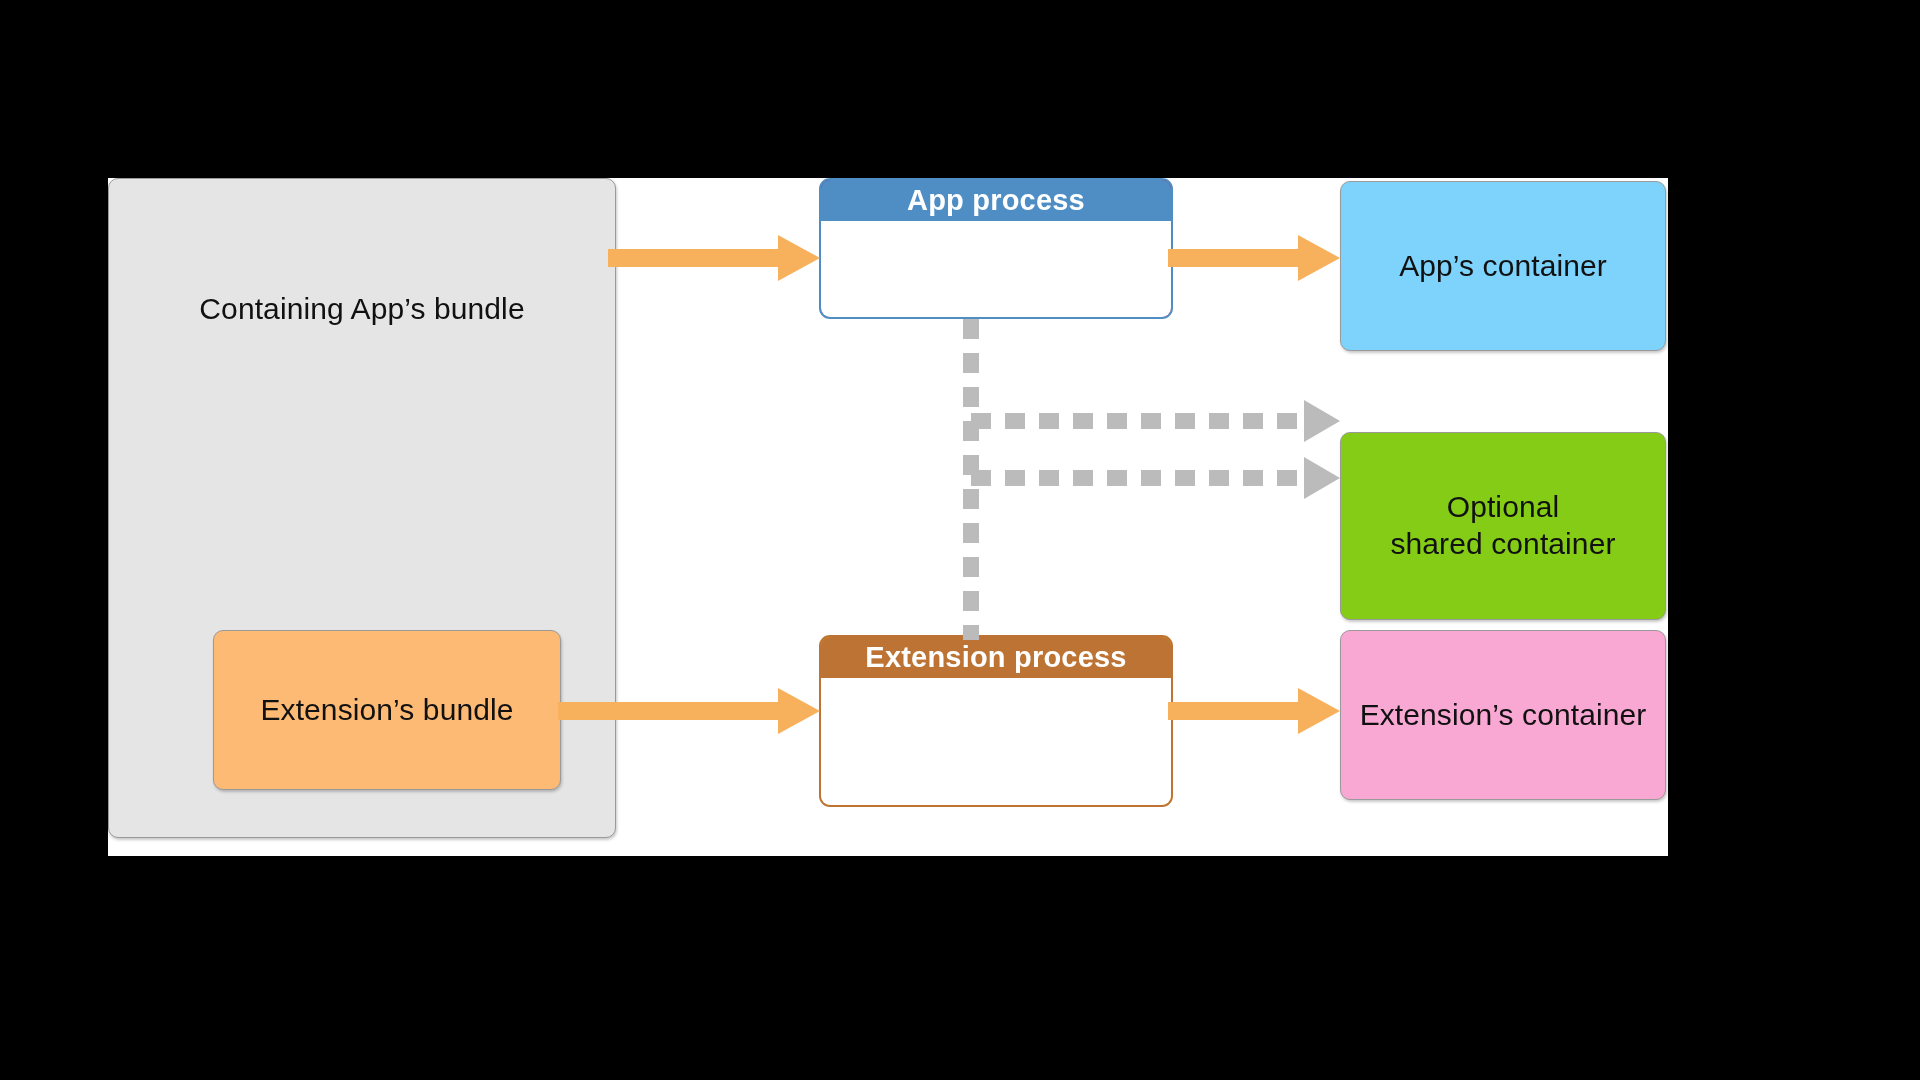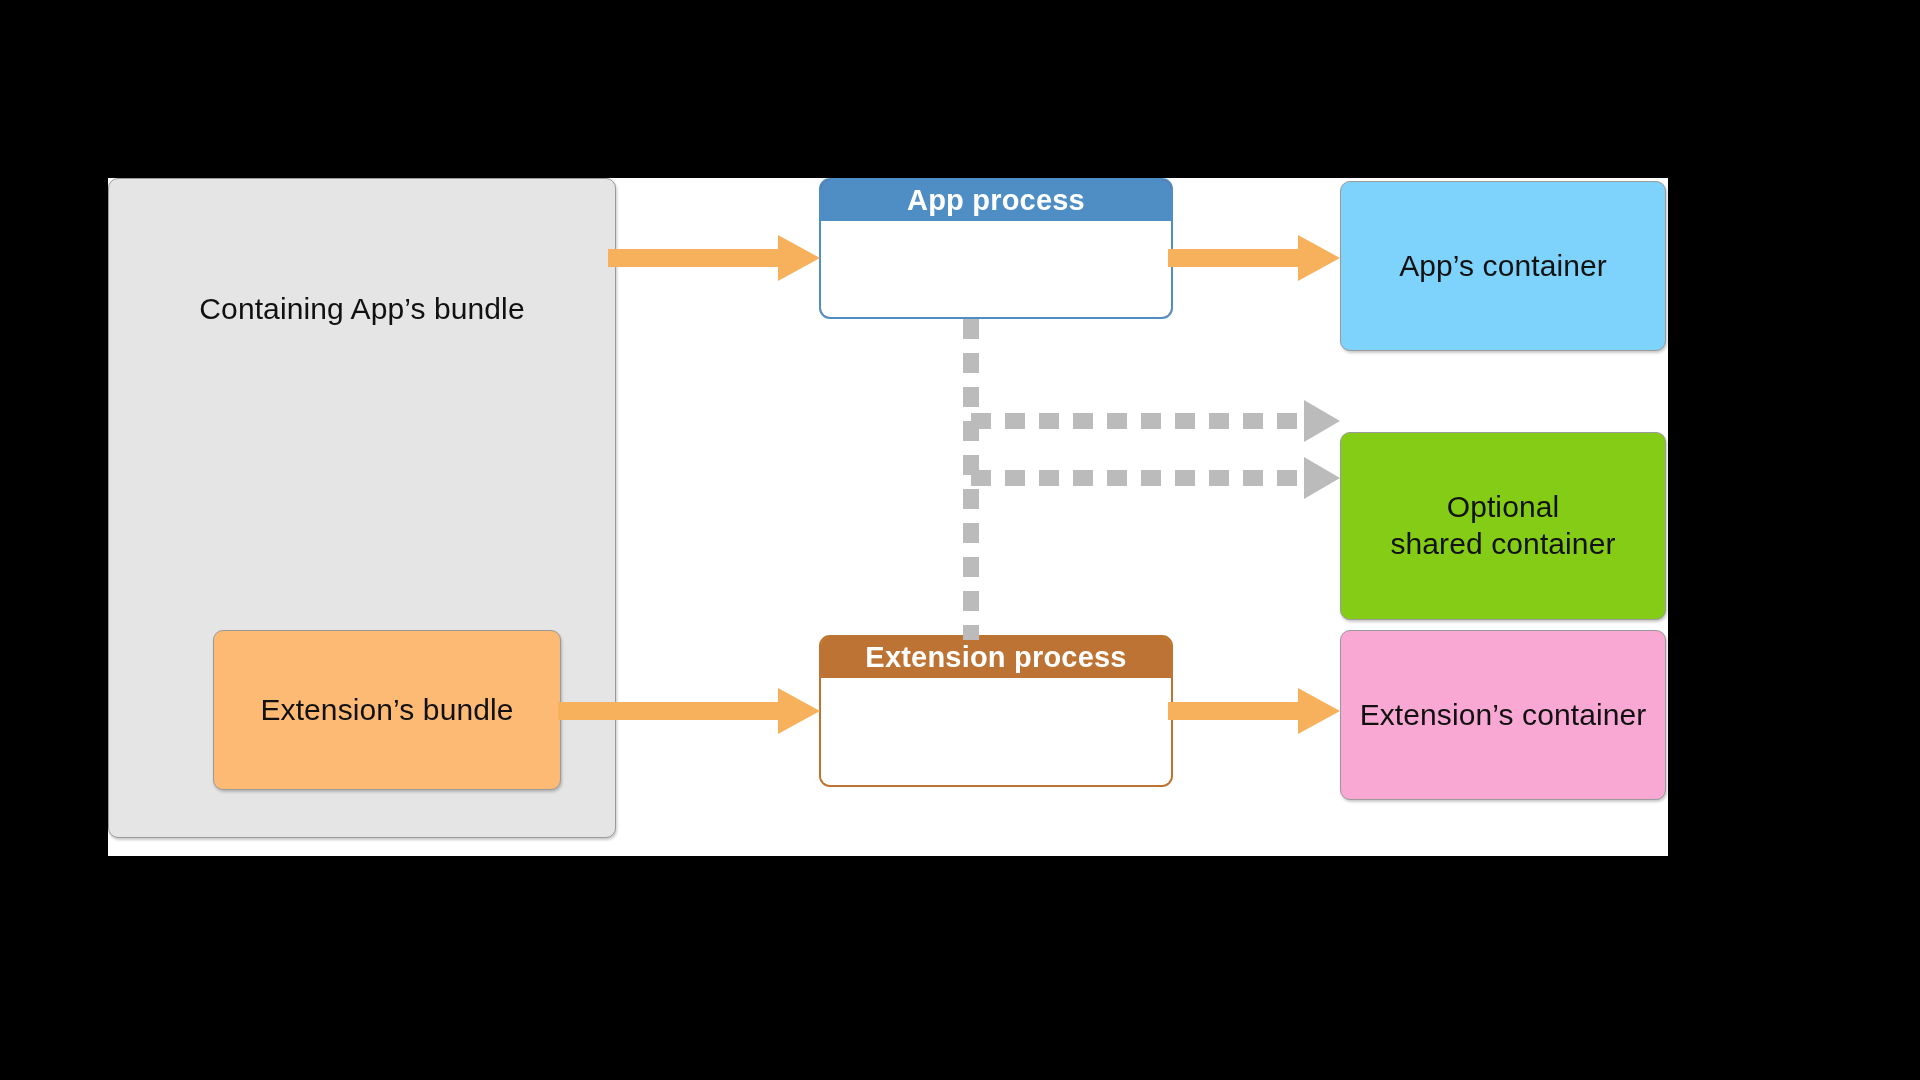--- a/index.html
+++ b/index.html
@@ -95,21 +95,21 @@
     height: 141px;
     border: 2.5px solid #4e8ec4;
     background: #be185d;
   }
   #app-process .process-header { background: #4e8ec4; }
 
   #extension-process {
     left: 711px;
     top: 457px;
     width: 354px;
-    height: 152px;
+    height: 172px;
     border: 2.5px solid #bd7333;
     background: #eab308;
   }
   #extension-process .process-header { background: #bd7333; }
 
   
   #app-container {
     left: 1232px;
     top: 3px;
     width: 326px;

